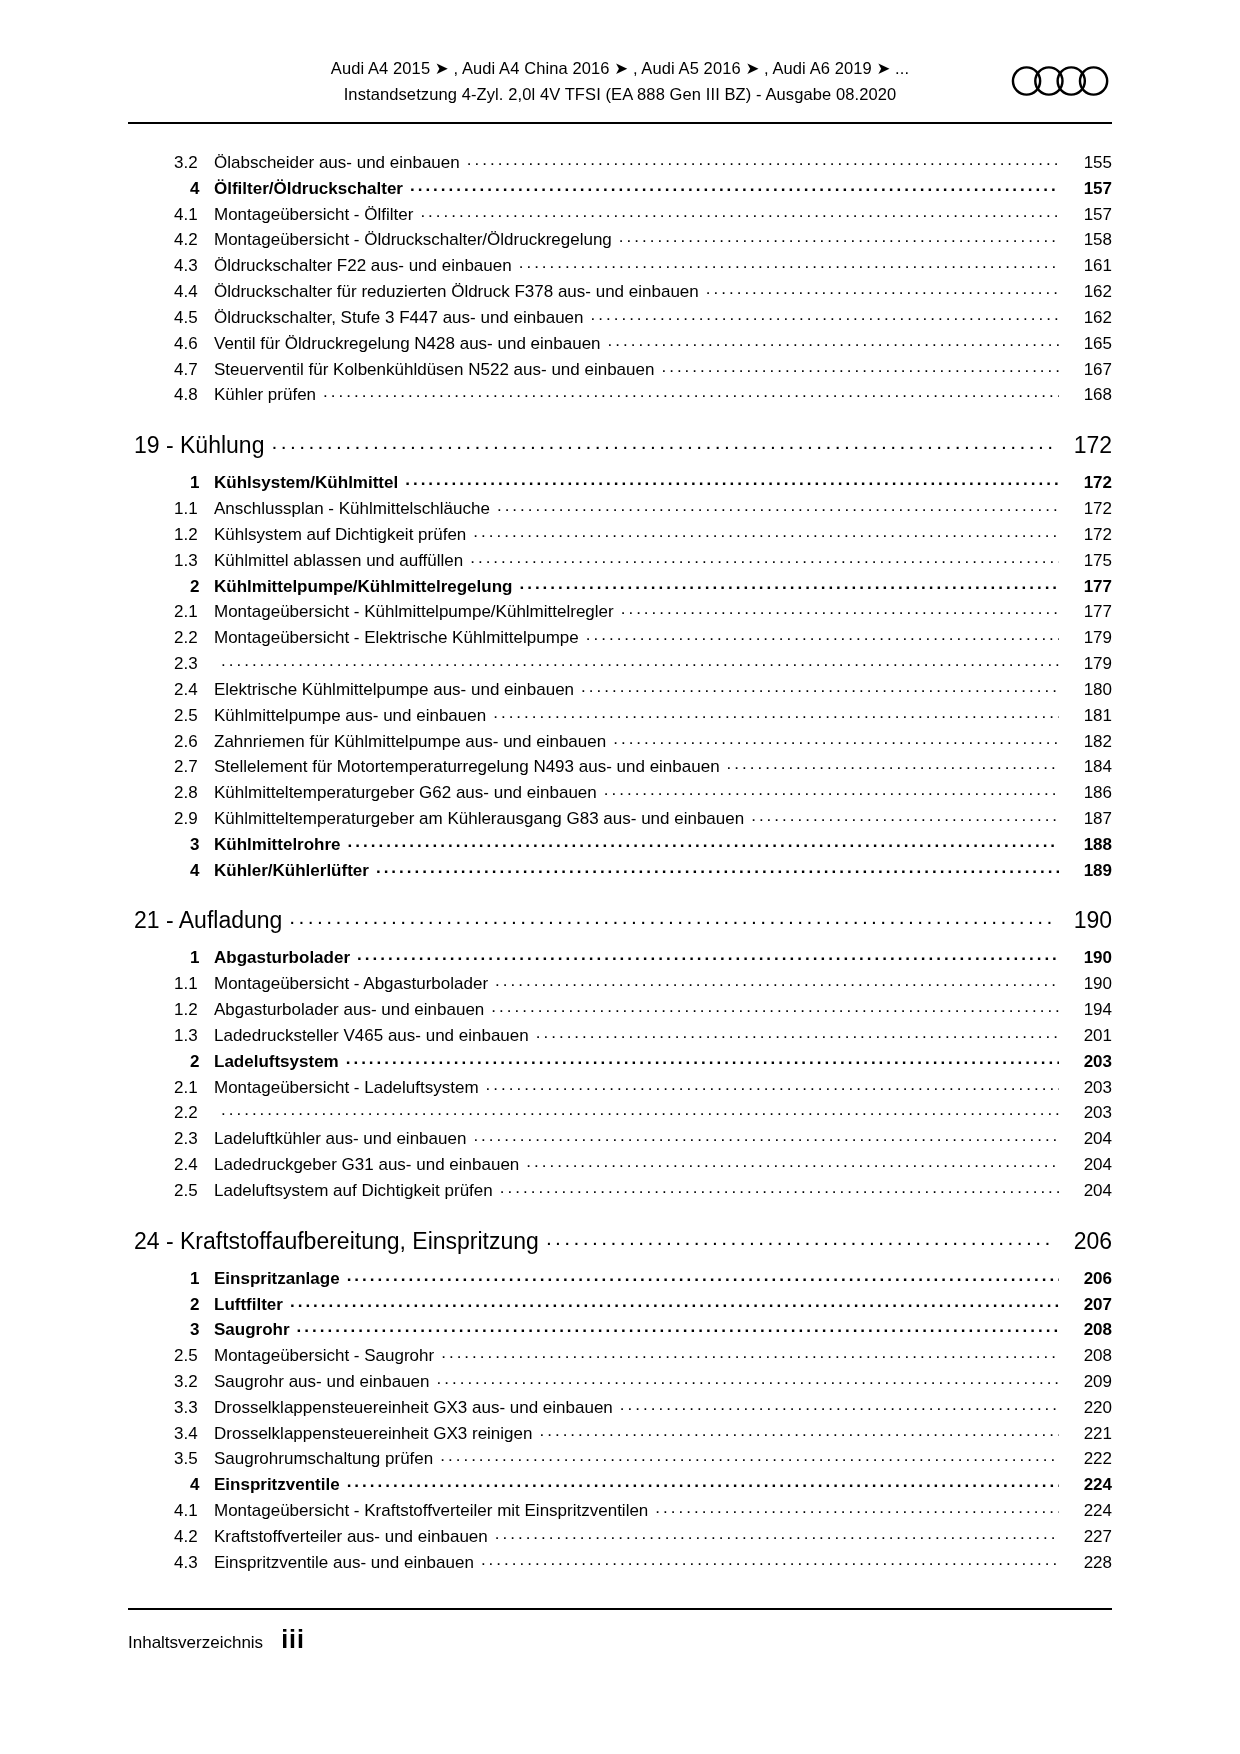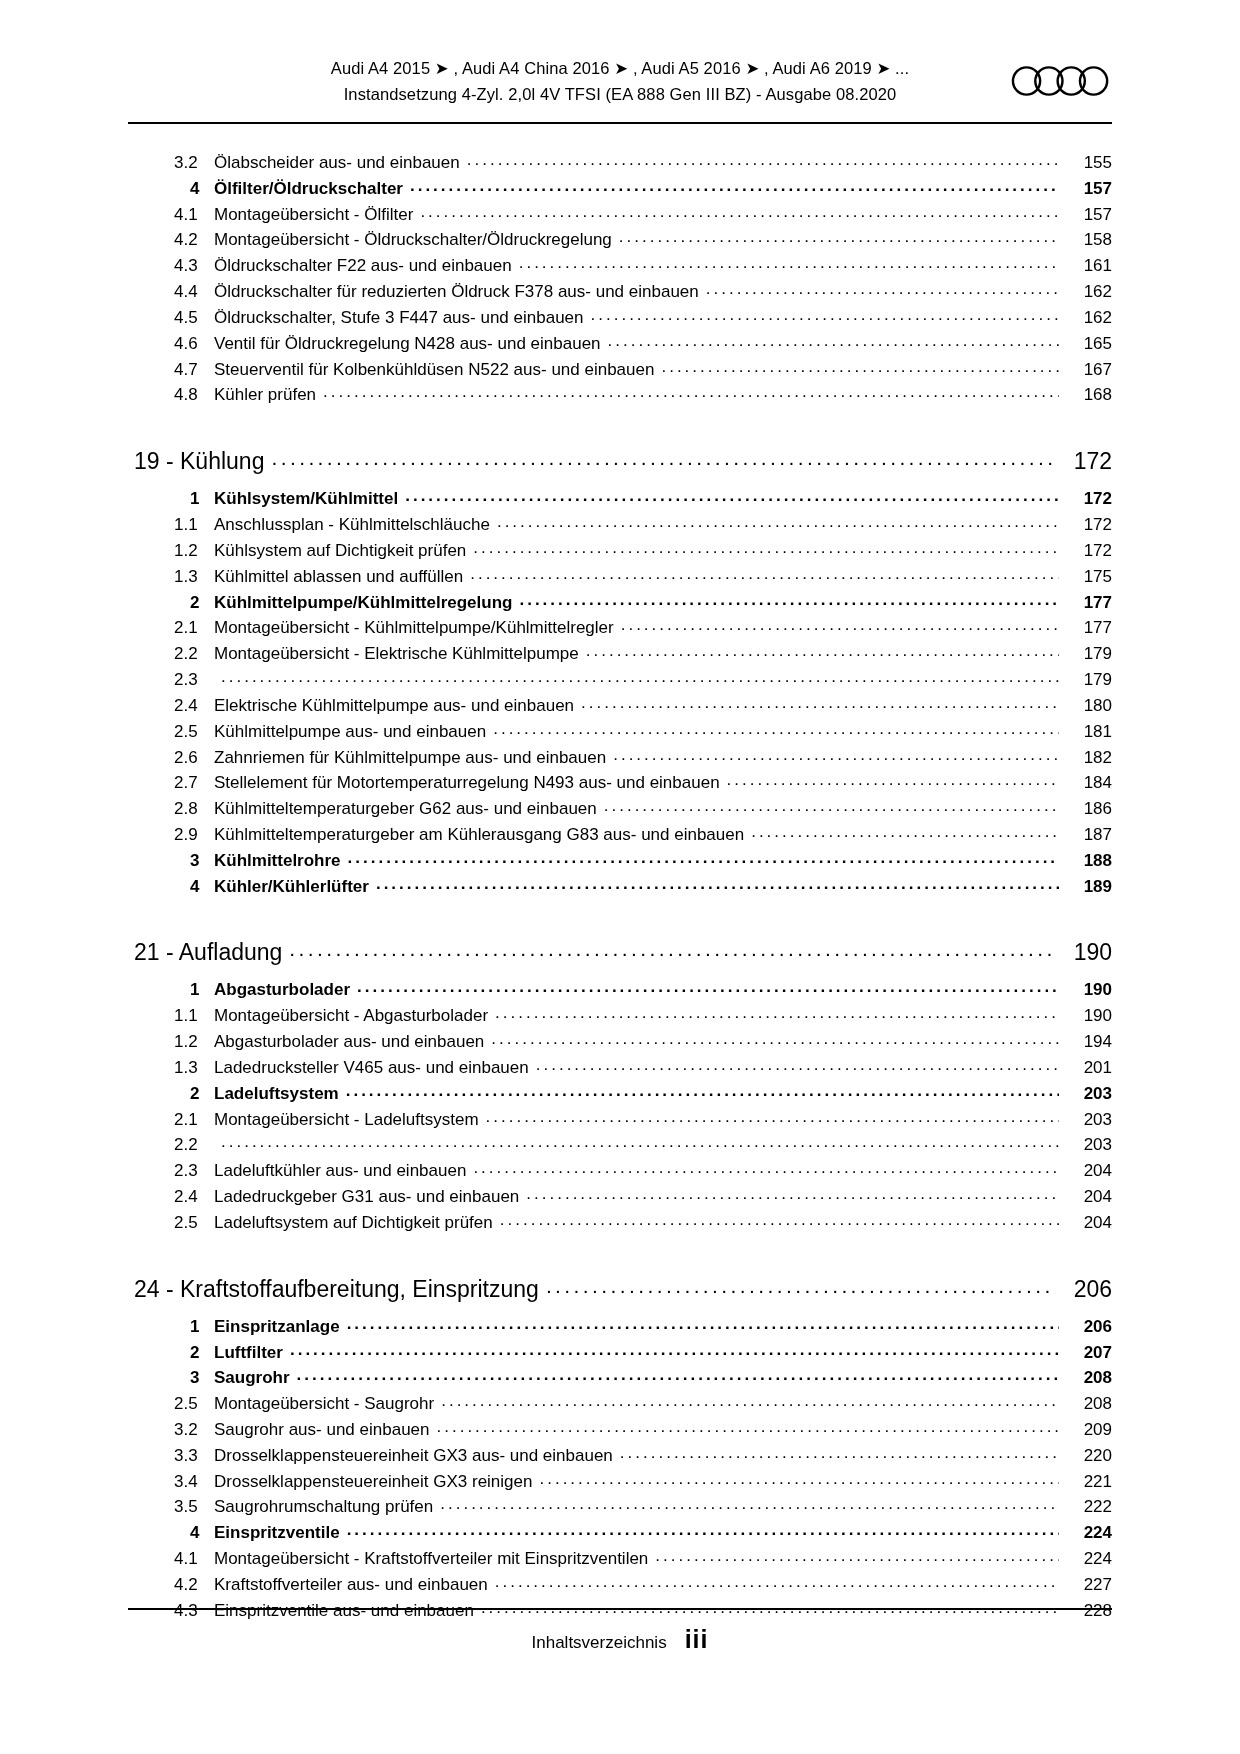--- a/index.html
+++ b/index.html
@@ -99,21 +99,21 @@
 
   
   .lvl-main { font-weight: bold; }
   .lvl-main .num { width: 86px; padding-left: 62px; box-sizing: border-box; }
   .lvl-main .label { padding-left: 0px; }
 
   
   .lvl-chapter {
     font-size: 23px;
     font-weight: normal;
-    margin-top: 36px;
+    margin-top: 20px;
     margin-bottom: 7px;
   }
   .lvl-chapter .num { width: 0; }
   .lvl-chapter .label { padding-left: 6px; }
   .lvl-chapter .pagenum { min-width: 52px; font-size: 23px; }
   .lvl-chapter .dots { letter-spacing: 3.4px; font-size: 21px; top: -4px; }
 
   
   .footer-rule {
     position: absolute;
@@ -121,21 +121,21 @@
     top: 1608px;
     width: 984px;
     border-top: 2px solid #000;
   }
   .footer {
     position: absolute;
     left: 128px;
     top: 1625px;
     width: 984px;
     display: flex;
-    justify-content: center;
+    justify-content: flex-start;
     align-items: baseline;
   }
   .footer-label {
     font-size: 17px;
     margin-right: 18px;
   }
   .footer-pagenum {
     font-size: 25px;
     font-weight: bold;
     letter-spacing: 1px;

